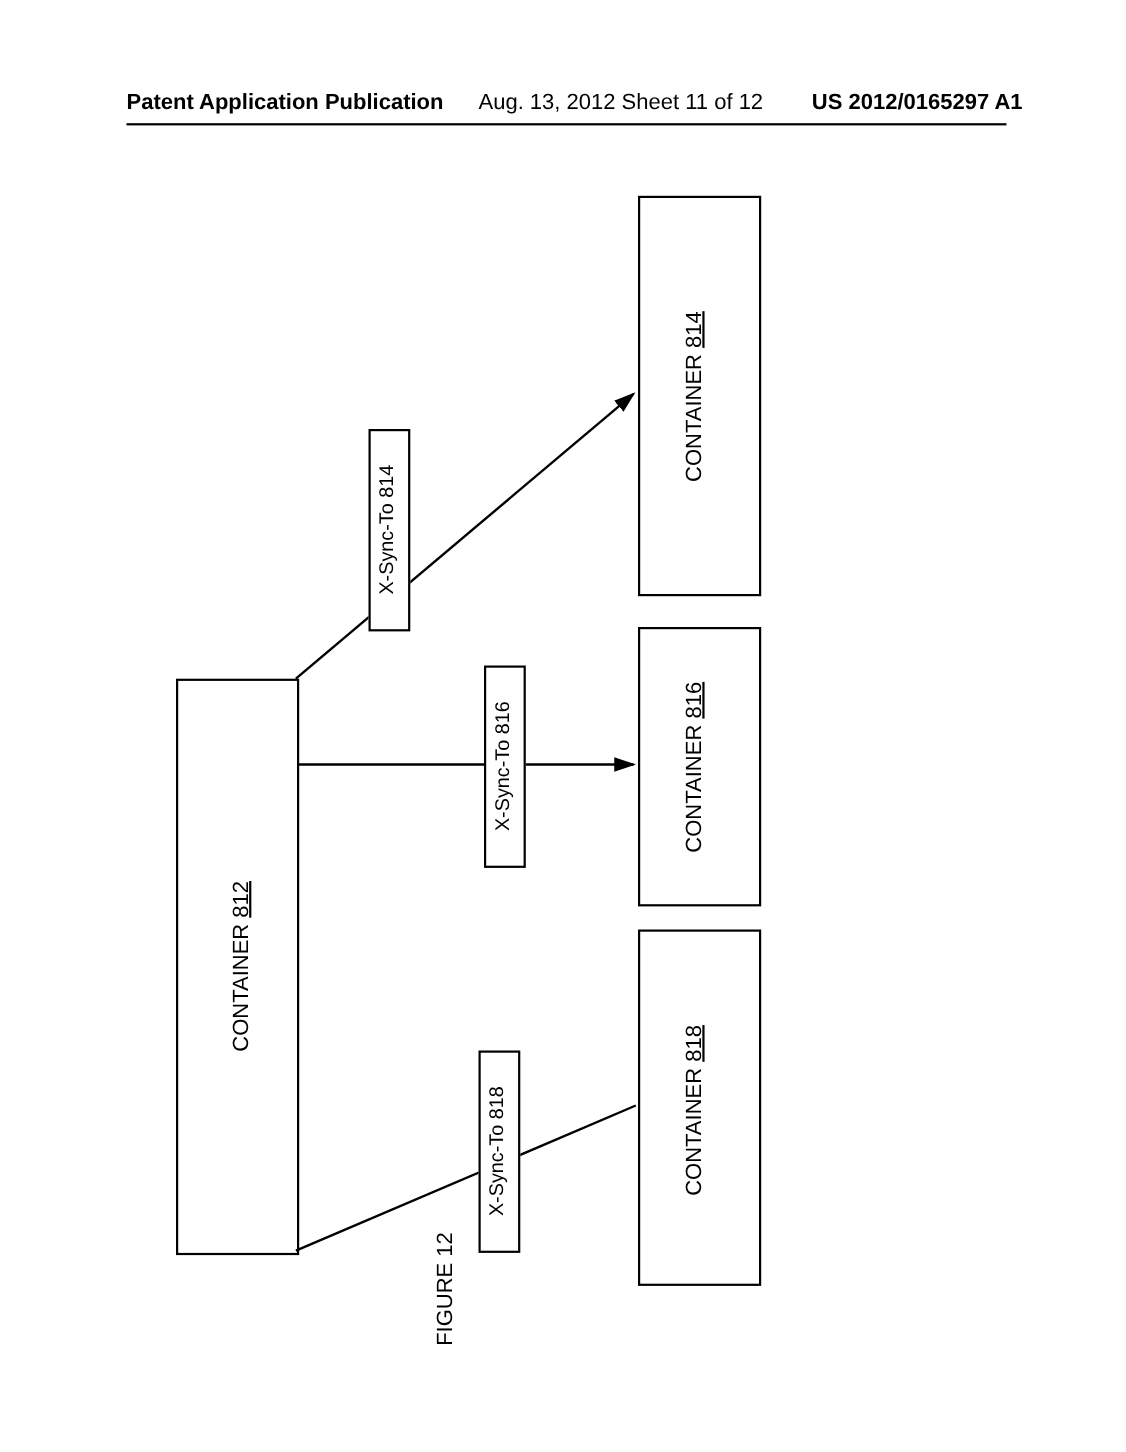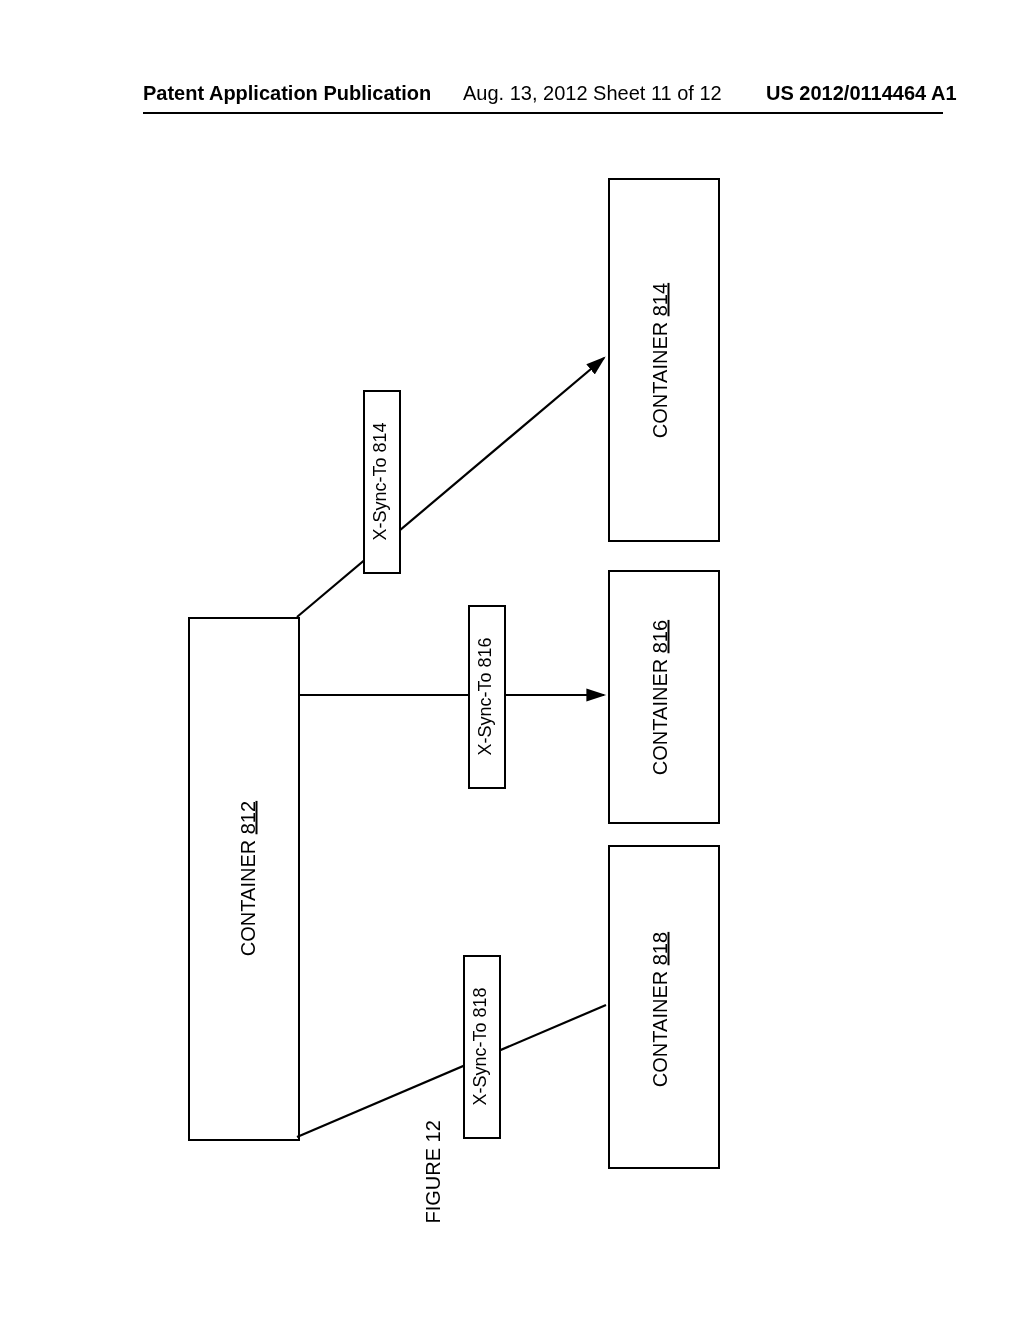--- a/index.html
+++ b/index.html
@@ -8,21 +8,20 @@
     width: 1024px;
     height: 1320px;
     background: #ffffff;
     font-family: Arial, Helvetica, sans-serif;
     color: #000;
   }
   .page {
     position: relative;
     width: 896px;
     height: 1320px;
-    margin-left: 28px;
   }
   .header {
     position: absolute;
     top: 82px;
     left: 0;
     width: 1024px;
   }
   .header-line {
     position: absolute;
     top: 30px;
@@ -103,21 +102,21 @@
   }
 </style>
 </head>
 <body>
 
 <div class="page">
 
   <div class="header">
     <div class="hdr-left">Patent Application Publication</div>
     <div class="hdr-mid">Aug. 13, 2012  Sheet 11 of 12</div>
-    <div class="hdr-right">US 2012/0114464 A1</div>
+    <div class="hdr-right">US 2012/0165297 A1</div>
     <div class="header-line"></div>
   </div>
 
   <div class="box" style="left:160px; top:617px; width:108px; height:520px;"></div>
   <div class="vlabel" style="left:120px; top:867px; width:200px;">
     <span>CONTAINER </span><span class="refnum">812</span>
   </div>
 
   <div class="box" style="left:580px; top:178px; width:108px; height:360px;"></div>
   <div class="vlabel" style="left:532px; top:349px; width:200px;">

